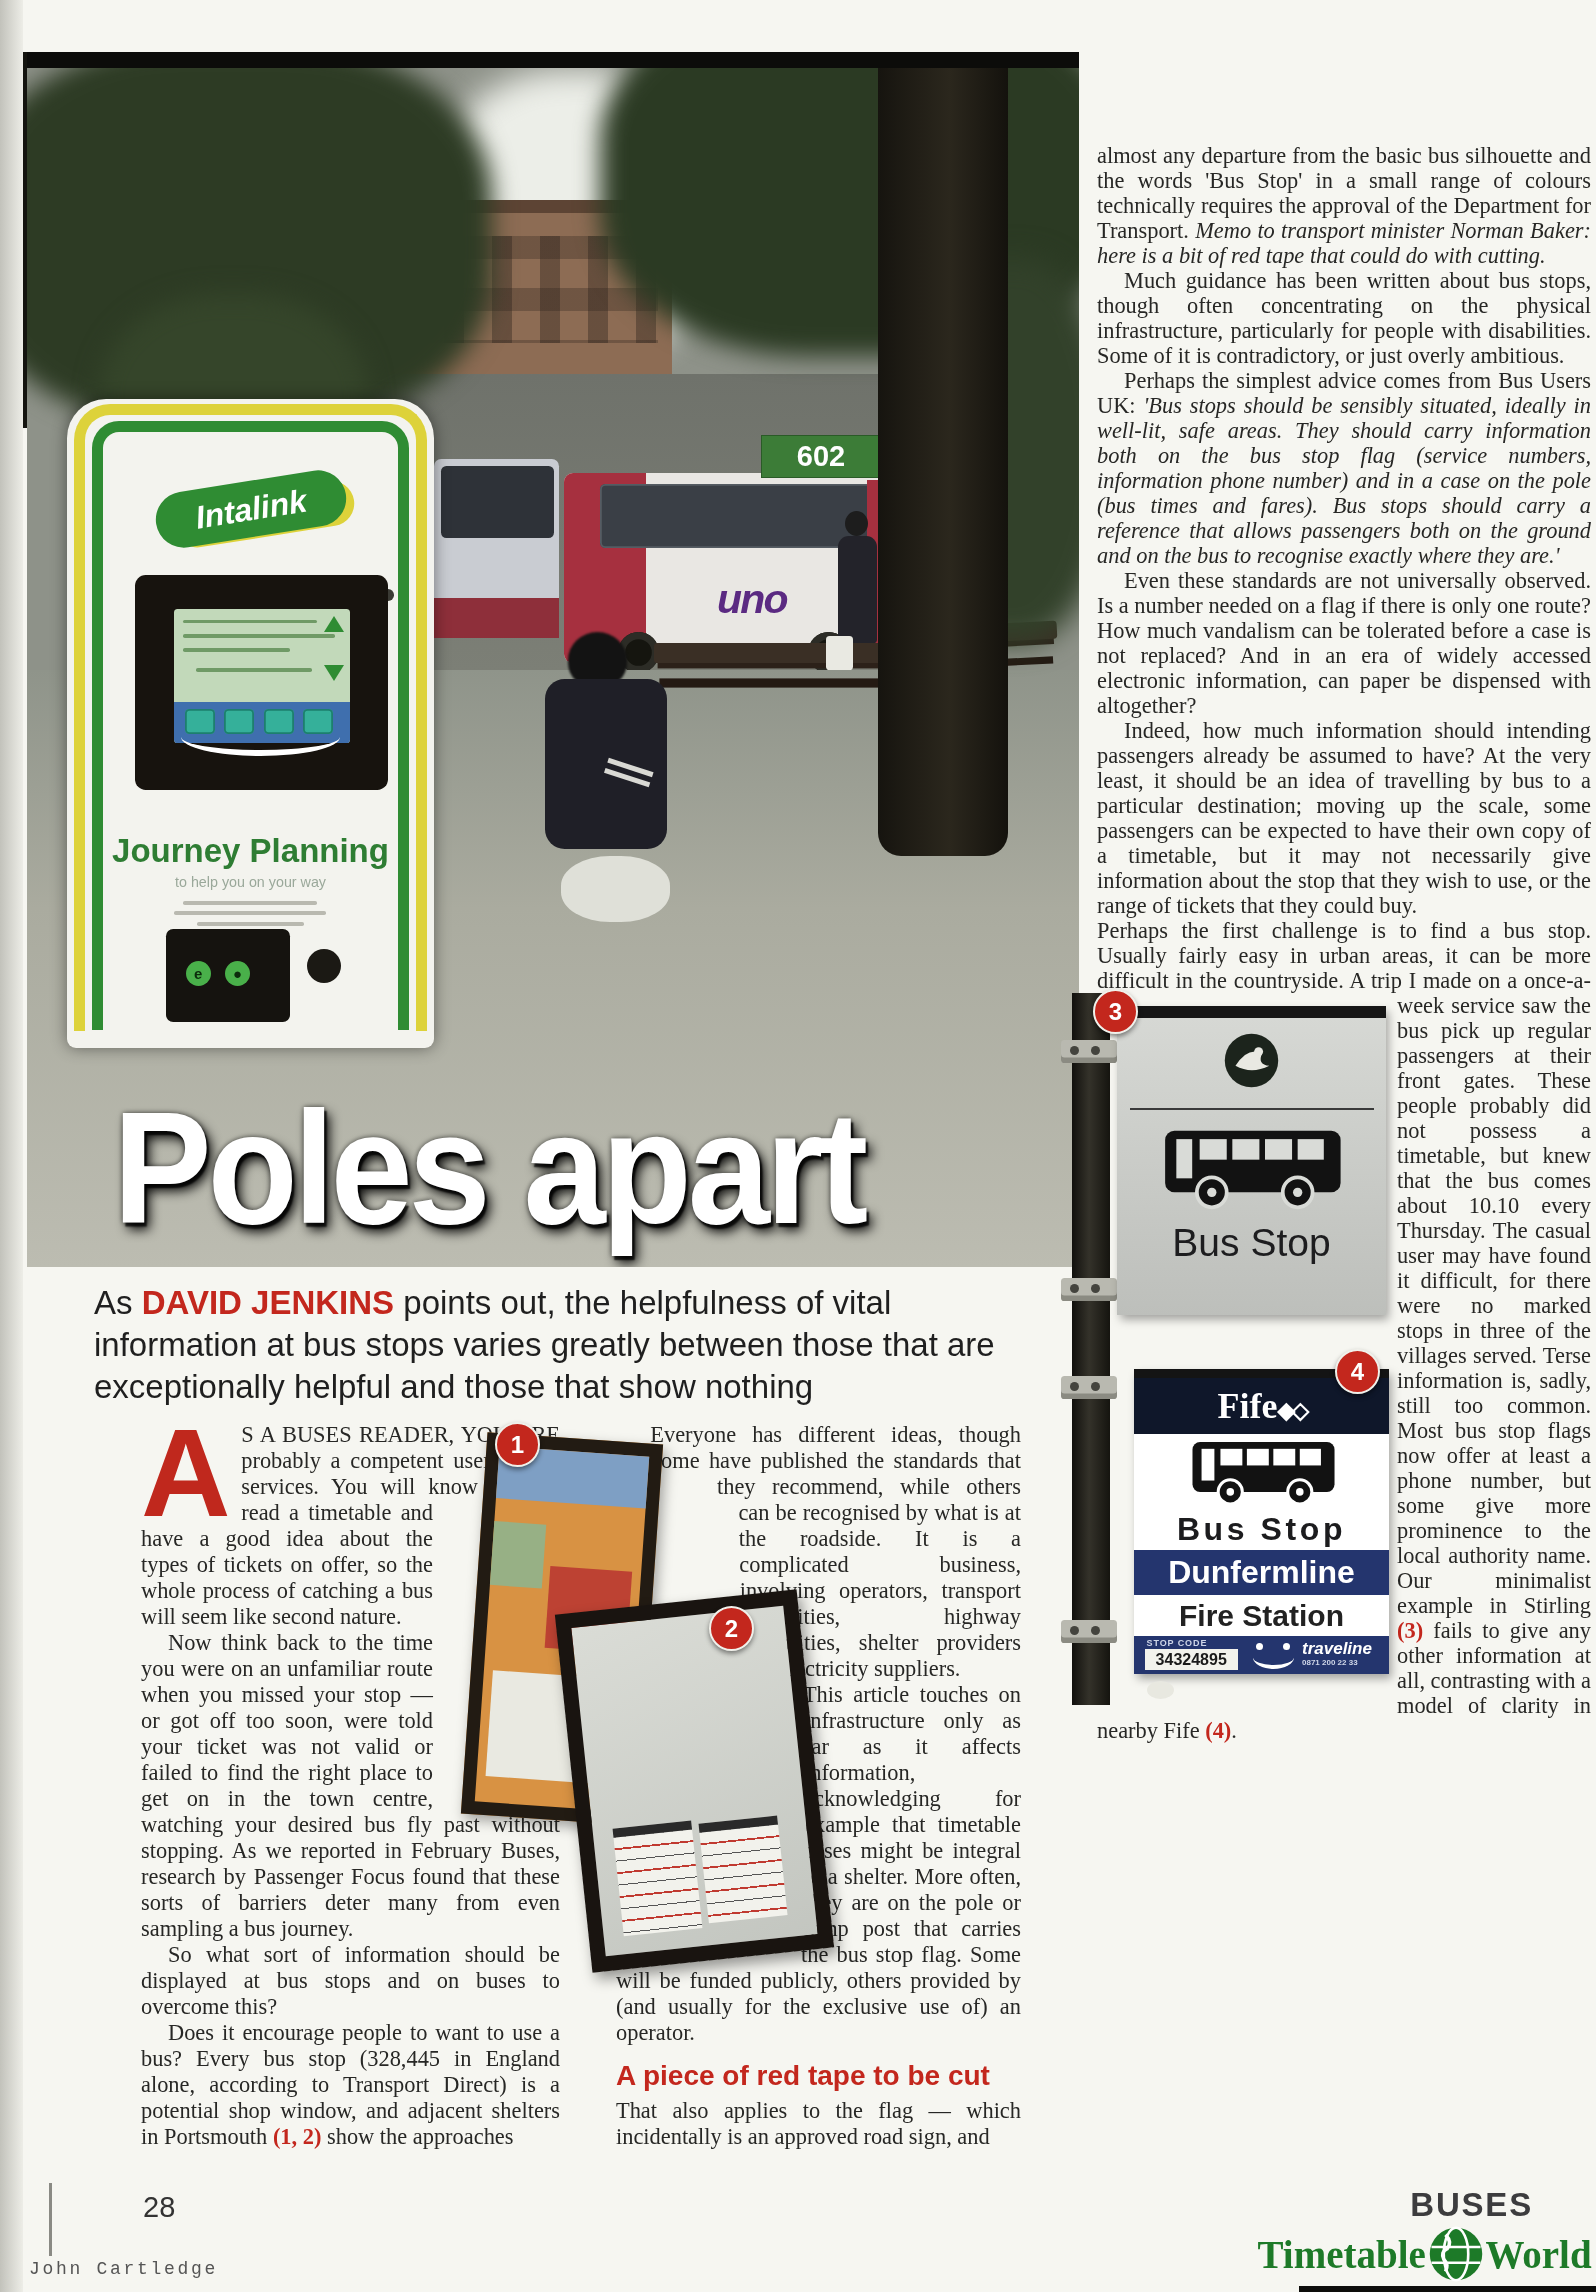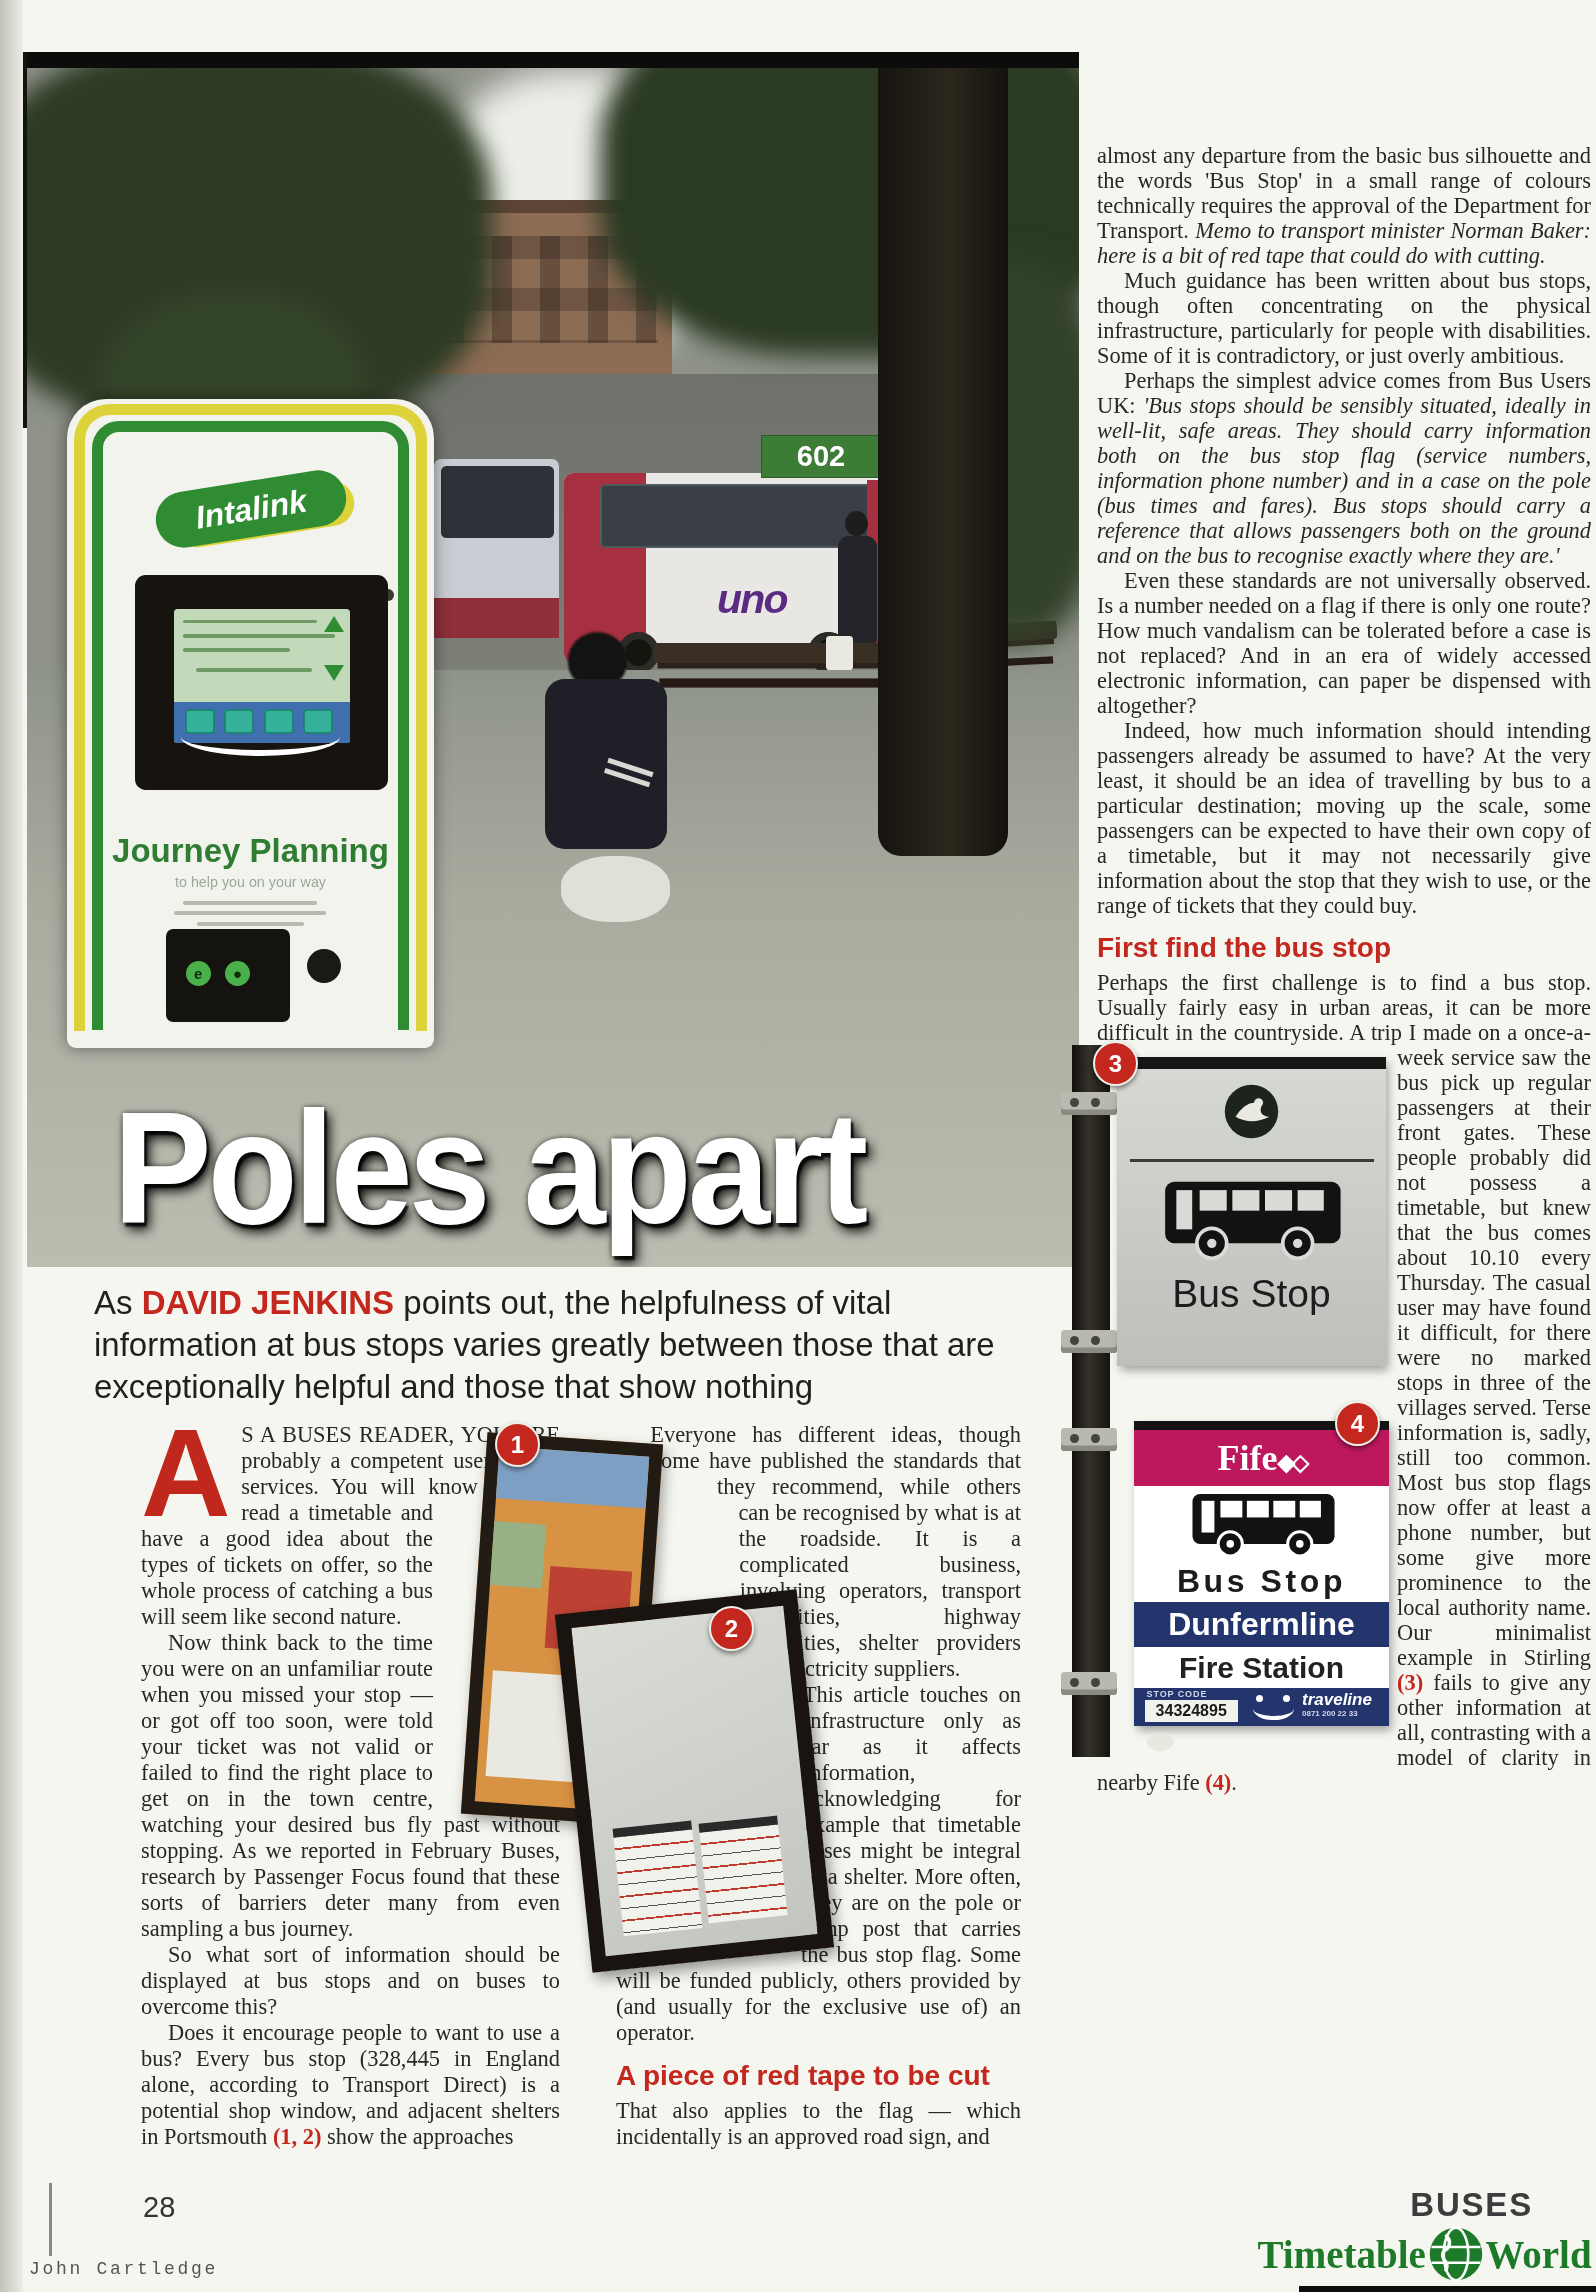--- a/index.html
+++ b/index.html
@@ -129,21 +129,21 @@
   .clamp i{position:absolute;top:6.3px;width:9px;height:9px;background:#44443e;border-radius:50%;}
   .flag-stirling{left:56px;top:12.5px;width:269px;height:297px;background:linear-gradient(#d6d8d4,#bdbfbb);
                  border-top:12.5px solid #161616;box-shadow:2.7px 4.5px 9px rgba(0,0,0,.35);}
   .st-logo{left:106px;top:14.3px;width:57px;height:57px;}
   .st-rule{left:12.5px;top:90px;width:244px;height:2.7px;background:#3a3a3a;}
   .st-bus{left:40px;top:109px;width:188px;height:84px;}
   .st-label{left:0;top:202px;width:269px;text-align:center;color:#1d1d1f;
             font:39px/45px "Liberation Sans",sans-serif;}
   .flag-fife{left:73px;top:376px;width:255px;height:296px;background:#fff;border-top:9px solid #141414;
              box-shadow:2.7px 4.5px 9px rgba(0,0,0,.35);}
-  .ff-head{left:0;top:0;width:255px;height:56px;background:#be185d;color:#fff;text-align:center;
+  .ff-head{left:0;top:0;width:255px;height:56px;background:#0f172a;color:#fff;text-align:center;
            font:bold 36px/56px "Liberation Serif",serif;}
   .ff-dia{font-size:23px;letter-spacing:-3.6px;}
   .ff-bus{left:43px;top:61px;width:170px;height:68px;}
   .ff-label{left:0;top:133px;width:255px;text-align:center;color:#1c1c1e;
             font:bold 32px/36px "Liberation Sans",sans-serif;letter-spacing:3.6px;}
   .ff-band1{left:0;top:172px;width:255px;height:45px;background:#24356e;color:#fff;text-align:center;
             font:bold 32px/45px "Liberation Sans",sans-serif;}
   .ff-band2{left:0;top:217px;width:255px;height:41px;background:#fff;color:#222;text-align:center;
             font:bold 30px/41px "Liberation Sans",sans-serif;}
   .ff-foot{left:0;top:258px;width:255px;height:38px;background:#24356e;}
@@ -283,21 +283,20 @@
     <h3 class="subhead">A piece of red tape to be cut</h3>
     <p class="body">That also applies to the flag — which incidentally is an approved road sign, and</p>
   </div>
 
   <div class="col col-right">
     <p class="body"><span>almost any departure from the basic bus silhouette and the words 'Bus Stop' in a small range of colours technically requires the approval of the Department for Transport. </span><span class="ital">Memo to transport minister Norman Baker: here is a bit of red tape that could do with cutting.</span></p>
     <p class="body indent">Much guidance has been written about bus stops, though often concentrating on the physical infrastructure, particularly for people with disabilities. Some of it is contradictory, or just overly ambitious.</p>
     <p class="body indent"><span>Perhaps the simplest advice comes from Bus Users UK: </span><span class="ital">'Bus stops should be sensibly situated, ideally in well-lit, safe areas. They should carry information both on the bus stop flag (service numbers, information phone number) and in a case on the pole (bus times and fares). Bus stops should carry a reference that allows passengers both on the ground and on the bus to recognise exactly where they are.'</span></p>
     <p class="body indent">Even these standards are not universally observed. Is a number needed on a flag if there is only one route? How much vandalism can be tolerated before a case is not replaced? And in an era of widely accessed electronic information, can paper be dispensed with altogether?</p>
     <p class="body indent">Indeed, how much information should intending passengers already be assumed to have? At the very least, it should be an idea of travelling by bus to a particular destination; moving up the scale, some passengers can be expected to have their own copy of a timetable, but it may not necessarily give information about the stop that they wish to use, or the range of tickets that they could buy.</p>
-    <h3 class="subhead">First find the bus stop</h3>
     <p class="body"><span>Perhaps the first challenge is to find a bus stop. Usually fairly easy in urban areas, it can be more difficult in the countryside. A trip I </span>
       <span class="blk flags-fig" style="position:relative;float:left;">
         <span class="blk pole"></span>
         <span class="blk clamp" style="top:47px;">
             <i style="left:9px;"></i>
             <i style="left:30px;"></i>
           </span>
         <span class="blk clamp" style="top:285px;">
             <i style="left:9px;"></i>
             <i style="left:30px;"></i>

